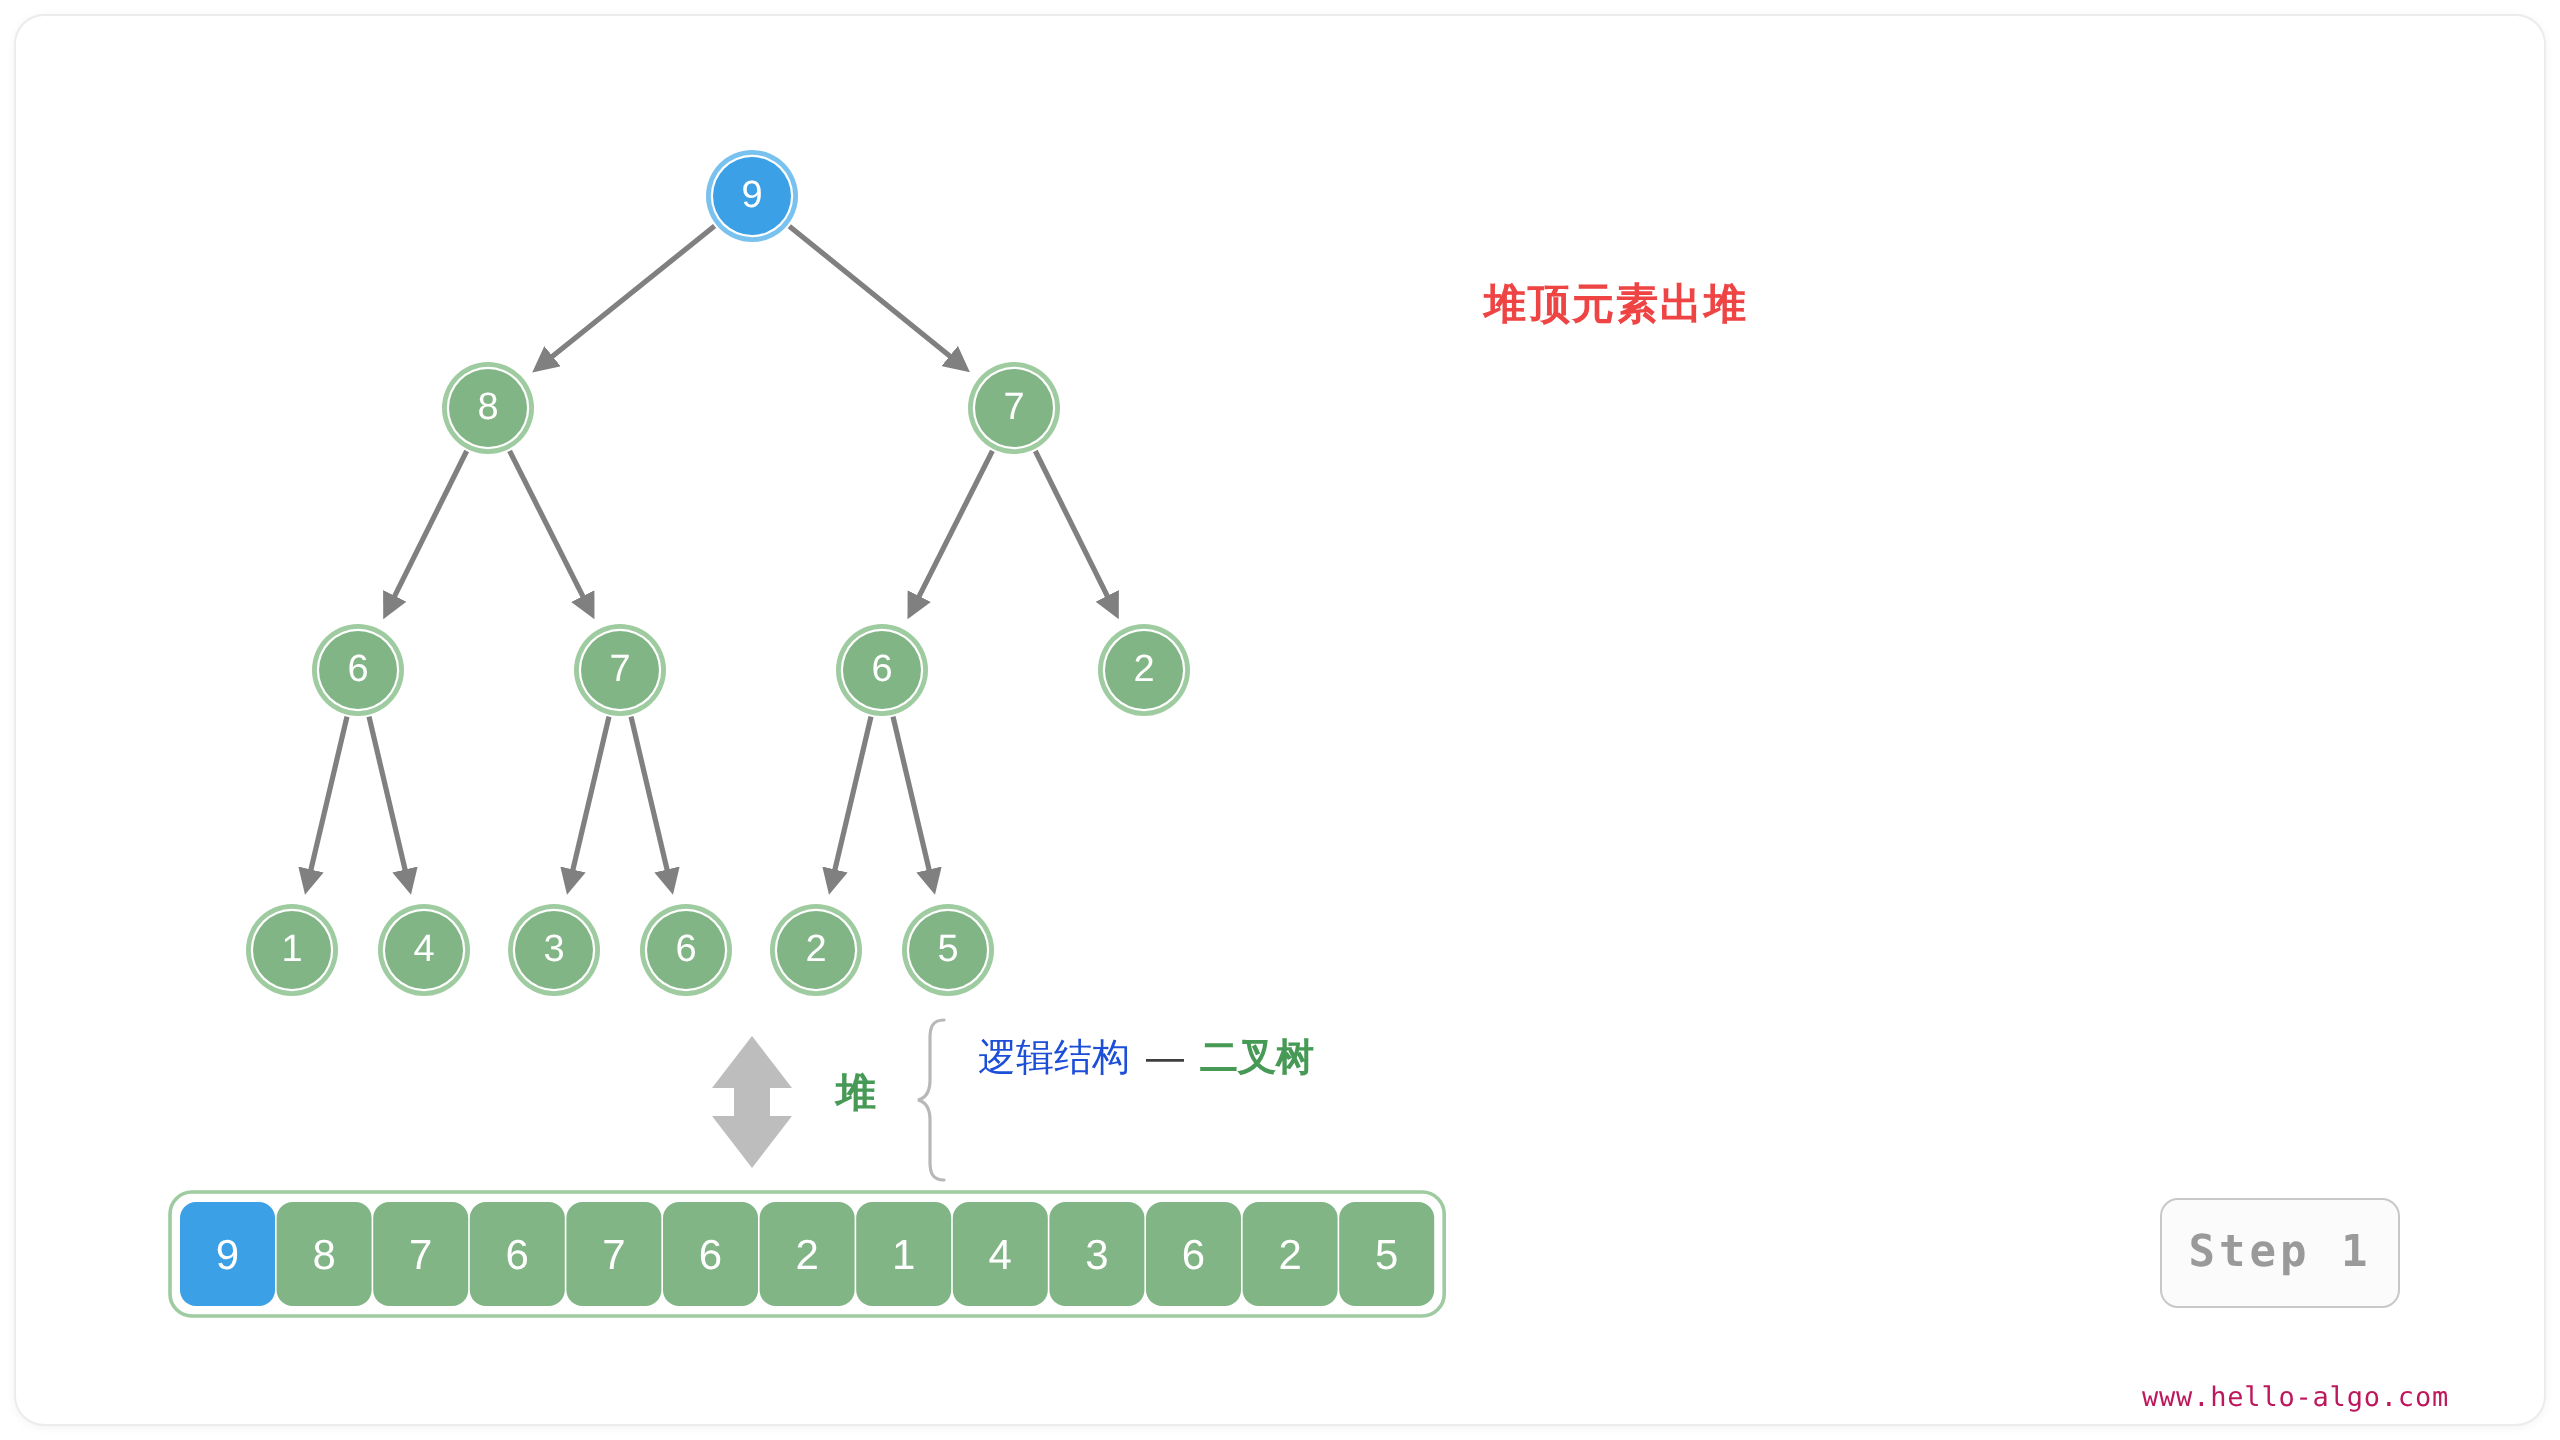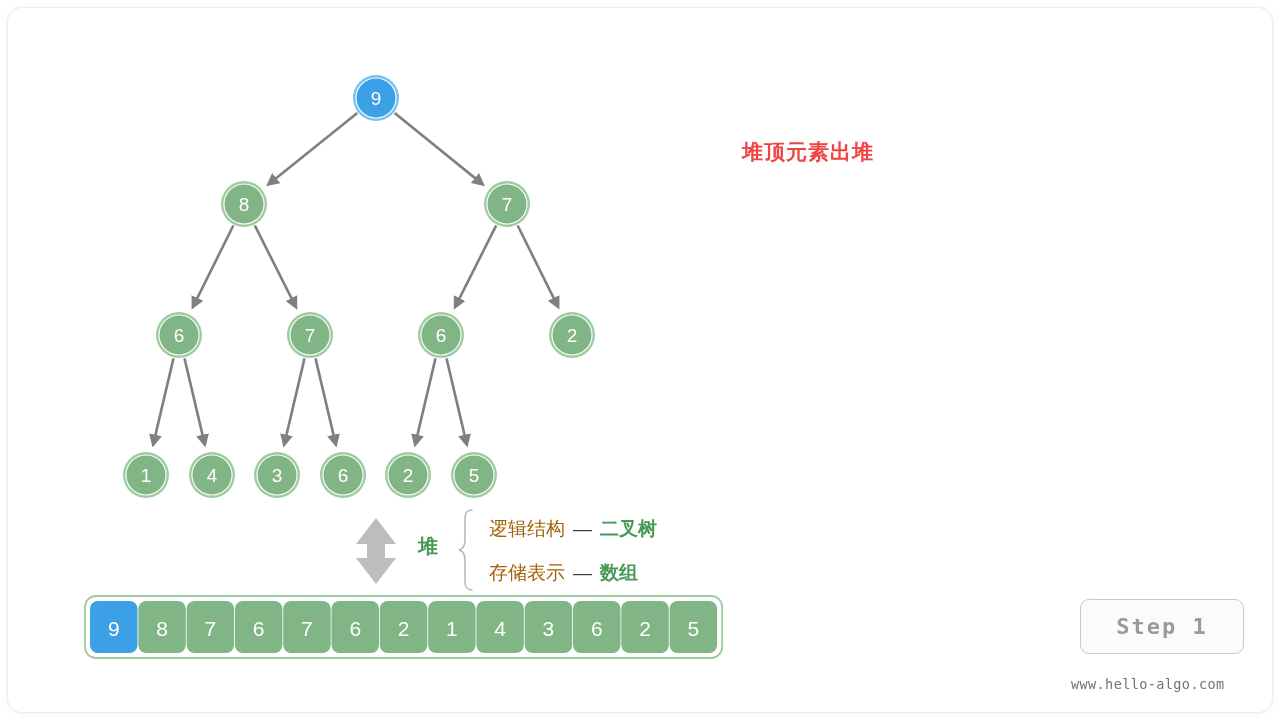--- a/index.html
+++ b/index.html
@@ -44,54 +44,54 @@
     font-size: 21px;
     font-weight: bold;
     color: #ef4444;
     letter-spacing: 1px;
     white-space: nowrap;
   }
   .step-badge {
     position: absolute;
     left: 1080px;
     top: 599px;
-    width: 164px;
+    width: 120px;
     height: 55px;
     border: 1.4px solid #c8c8c8;
     border-radius: 9px;
     background: #fbfbfb;
     display: flex;
     align-items: center;
     justify-content: center;
     box-sizing: border-box;
   }
   .step-badge span {
     font-family: "DejaVu Sans Mono", "Liberation Mono", monospace;
     font-size: 22px;
     font-weight: bold;
     color: #9a9a9a;
     letter-spacing: 2px;
   }
   .footer-url {
     position: absolute;
     left: 1071px;
-    top: 676px;
+    top: 691px;
     font-family: "DejaVu Sans Mono", "Liberation Mono", monospace;
     font-size: 13.5px;
-    color: #737373;
+    color: #be185d;
     letter-spacing: 0.4px;
     white-space: nowrap;
   }
   .legend-row {
     position: absolute;
     font-size: 19px;
     color: #444444;
     white-space: nowrap;
   }
-  .legend-row .lbl { color: #a16207; }
+  .legend-row .lbl { color: #1d4ed8; }
   .legend-row .dash { color: #3f3f3f; letter-spacing: 0; margin: 0 8px; }
   .legend-row .val { color: #479a55; font-weight: bold; font-family: Liberation Serif, serif; }
   .legend-heap {
     position: absolute;
     left: 418px;
     top: 533px;
     font-size: 20px;
     font-weight: bold;
     color: #479a55;
   }
@@ -267,23 +267,20 @@
   </svg>
 
   <div class="title-text">堆顶元素出堆</div>
 
   <div class="legend-heap">堆</div>
 
   <div class="legend-row" style="left:489px; top:516px;">
     <span class="lbl">逻辑结构</span><span class="dash">—</span><span class="val">二叉树</span>
   </div>
 
-  <div class="legend-row" style="left:489px; top:560px;">
-    <span class="lbl">存储表示</span><span class="dash">—</span><span class="val">数组</span>
-  </div>
 
   <div class="step-badge">
     <span>Step 1</span>
   </div>
 
   <div class="footer-url">www.hello-algo.com</div>
 
 </div>
 
 </body></html>

